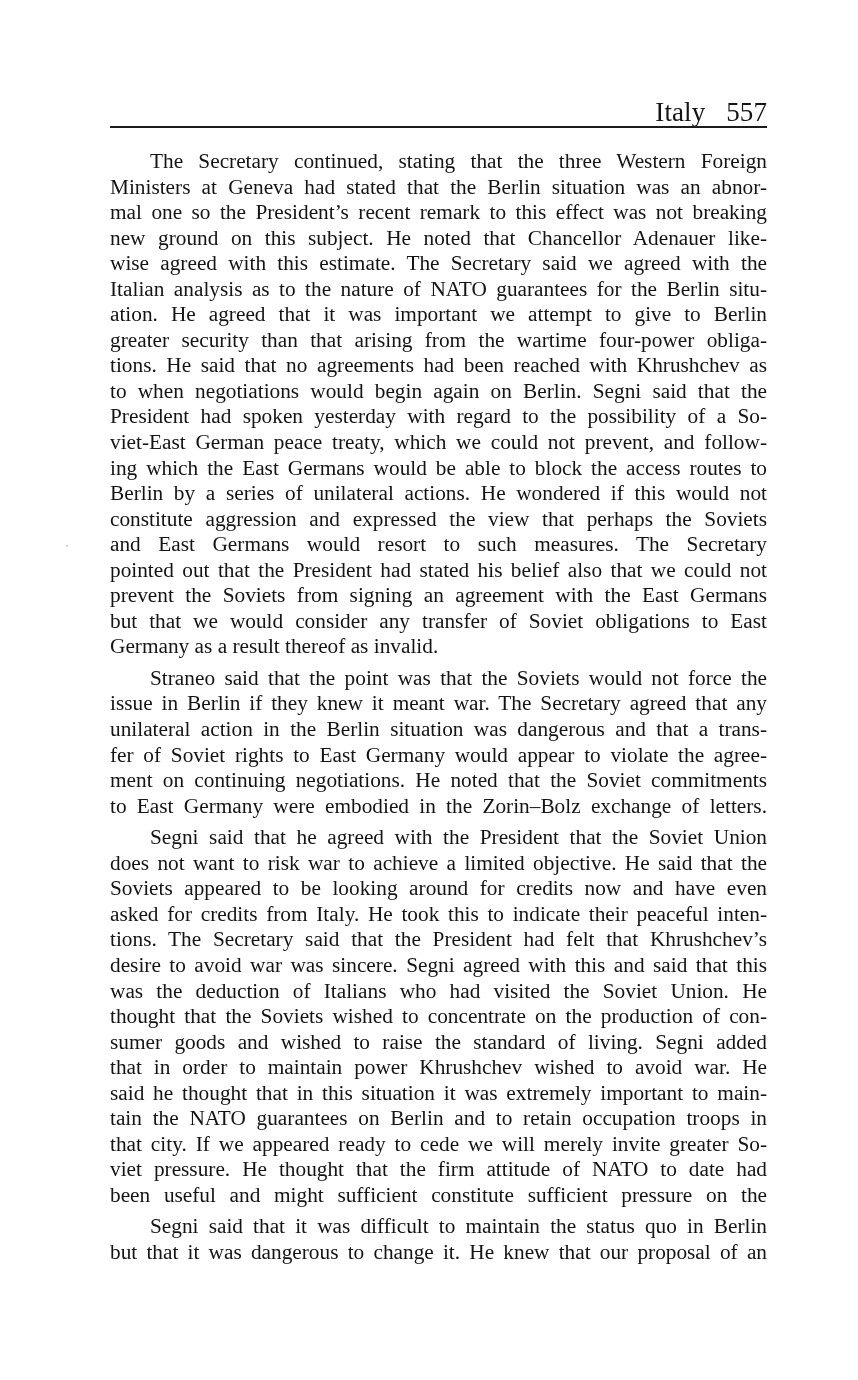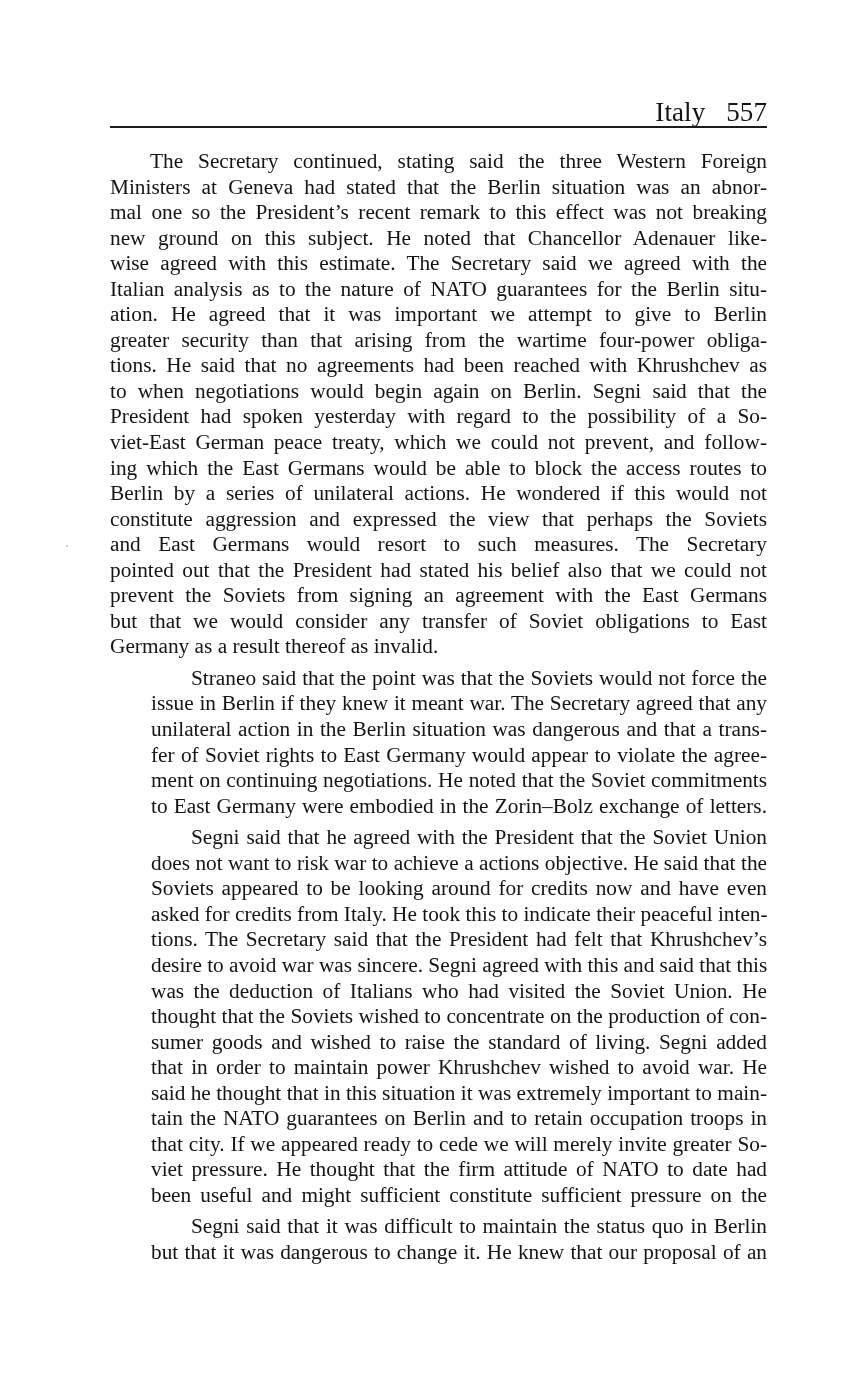--- a/index.html
+++ b/index.html
@@ -58,21 +58,20 @@
       text-align-last: left;
     }
     .line.first {
       padding-left: 40px;
     }
     .para-lines {
       margin: 0;
     }
     .para-lines + .para-lines {
       margin-top: 6px;
-      margin-left: 41px;
     }
     .stray-mark {
       position: absolute;
       left: 66px;
       top: 545px;
       width: 2px;
       height: 2px;
       background: #c8c8c8;
       border-radius: 1px;
     }
@@ -83,21 +82,21 @@
 <div class="page">
   <div class="running-head">
     <span class="title">Italy</span>
     <span class="pnum">557</span>
   </div>
   <div class="rule"></div>
 
   <div class="body-text">
 
     <div class="para-lines">
-      <span class="line first">The Secretary continued, stating said the three Western Foreign</span>
+      <span class="line first">The Secretary continued, stating that the three Western Foreign</span>
       <span class="line">Ministers at Geneva had stated that the Berlin situation was an abnor-</span>
       <span class="line">mal one so the President’s recent remark to this effect was not breaking</span>
       <span class="line">new ground on this subject. He noted that Chancellor Adenauer like-</span>
       <span class="line">wise agreed with this estimate. The Secretary said we agreed with the</span>
       <span class="line">Italian analysis as to the nature of NATO guarantees for the Berlin situ-</span>
       <span class="line">ation. He agreed that it was important we attempt to give to Berlin</span>
       <span class="line">greater security than that arising from the wartime four-power obliga-</span>
       <span class="line">tions. He said that no agreements had been reached with Khrushchev as</span>
       <span class="line">to when negotiations would begin again on Berlin. Segni said that the</span>
       <span class="line">President had spoken yesterday with regard to the possibility of a So-</span>
@@ -116,21 +115,21 @@
       <span class="line first">Straneo said that the point was that the Soviets would not force the</span>
       <span class="line">issue in Berlin if they knew it meant war. The Secretary agreed that any</span>
       <span class="line">unilateral action in the Berlin situation was dangerous and that a trans-</span>
       <span class="line">fer of Soviet rights to East Germany would appear to violate the agree-</span>
       <span class="line">ment on continuing negotiations. He noted that the Soviet commitments</span>
       <span class="line">to East Germany were embodied in the Zorin–Bolz exchange of letters.</span>
     </div>
 
     <div class="para-lines">
       <span class="line first">Segni said that he agreed with the President that the Soviet Union</span>
-      <span class="line">does not want to risk war to achieve a actions objective. He said that the</span>
+      <span class="line">does not want to risk war to achieve a limited objective. He said that the</span>
       <span class="line">Soviets appeared to be looking around for credits now and have even</span>
       <span class="line">asked for credits from Italy. He took this to indicate their peaceful inten-</span>
       <span class="line">tions. The Secretary said that the President had felt that Khrushchev’s</span>
       <span class="line">desire to avoid war was sincere. Segni agreed with this and said that this</span>
       <span class="line">was the deduction of Italians who had visited the Soviet Union. He</span>
       <span class="line">thought that the Soviets wished to concentrate on the production of con-</span>
       <span class="line">sumer goods and wished to raise the standard of living. Segni added</span>
       <span class="line">that in order to maintain power Khrushchev wished to avoid war. He</span>
       <span class="line">said he thought that in this situation it was extremely important to main-</span>
       <span class="line">tain the NATO guarantees on Berlin and to retain occupation troops in</span>

